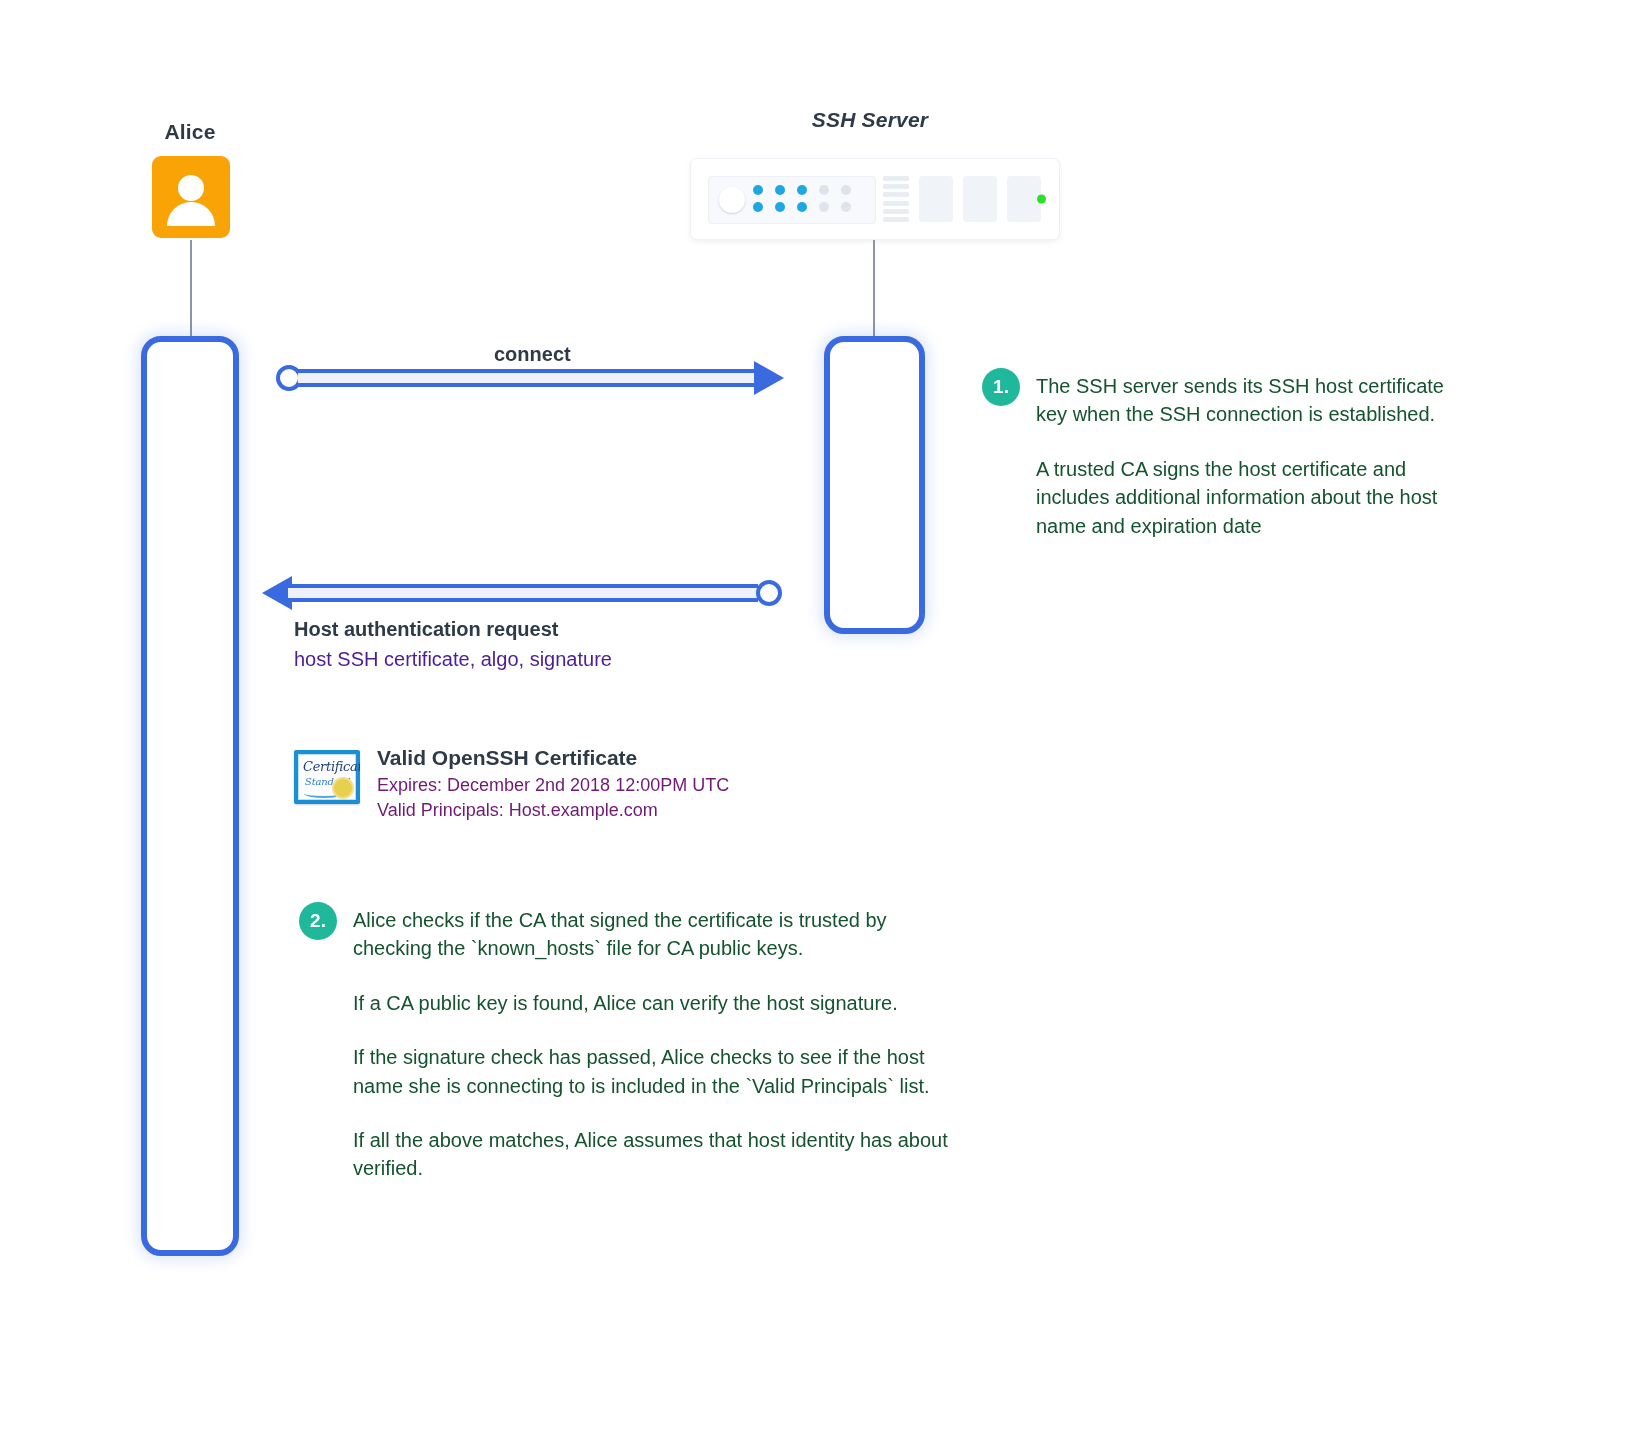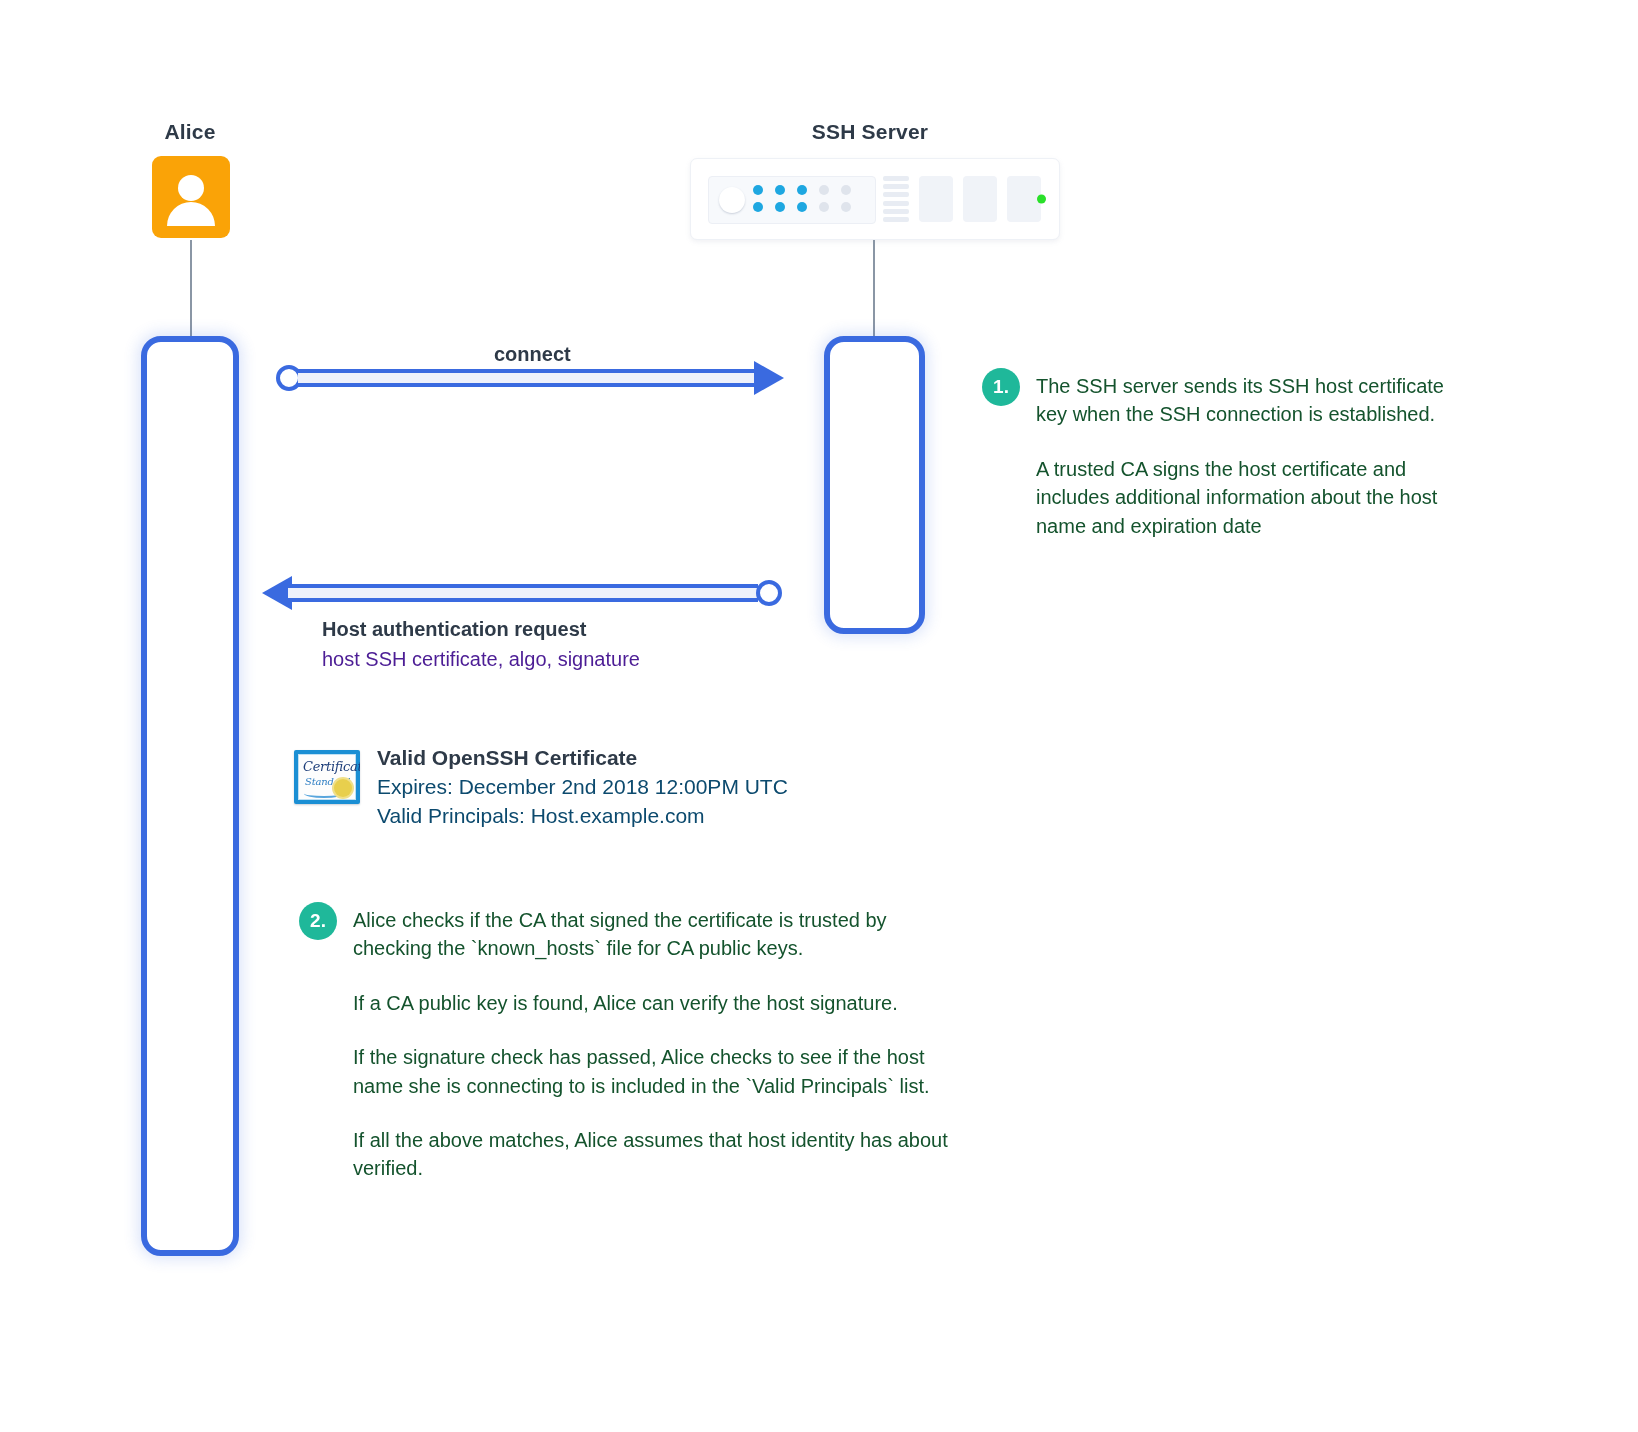--- a/index.html
+++ b/index.html
@@ -25,21 +25,21 @@
   .actor-label {
     position: absolute;
     font-size: 21px;
     font-weight: bold;
     color: #2e3a48;
     text-align: center;
     letter-spacing: .2px;
     white-space: nowrap;
   }
   #alice-label { left: 90px; top: 120px; width: 200px; }
-  #server-label { left: 735px; top: 120px; width: 270px; }
+  #server-label { left: 735px; top: 108px; width: 270px; font-style: italic; }
 
   
   .avatar-tile {
     position: absolute;
     left: 152px; top: 156px;
     width: 78px; height: 82px;
     background: #faa307;
     border-radius: 9px;
   }
   .avatar-head {
@@ -198,21 +198,20 @@
     color: #2e3a48;
     white-space: nowrap;
   }
   #connect-caption { left: 494px; top: 343px; }
 
   
   #message-block {
     position: absolute;
     left: 294px; top: 616px;
     width: 620px;
-    margin-left: 28px;
   }
   #message-title {
     font-size: 20px;
     font-weight: bold;
     color: #2e3a48;
     line-height: 1.35;
   }
   #message-subtitle {
     font-size: 20px;
     color: #4c1d95;
@@ -278,22 +277,22 @@
     box-shadow: 0 0 0 2px #f0e08a;
   }
   .cert-texts { padding-top: 2px; }
   #cert-title {
     font-size: 21px;
     font-weight: bold;
     color: #2e3a48;
     line-height: 1.38;
   }
   .cert-line {
-    font-size: 21px;
-    color: #0c4a6e;
+    font-size: 18px;
+    color: #701a75;
     line-height: 1.38;
   }
 
   
   .step {
     position: absolute;
     display: flex;
     gap: 16px;
     align-items: flex-start;
   }

